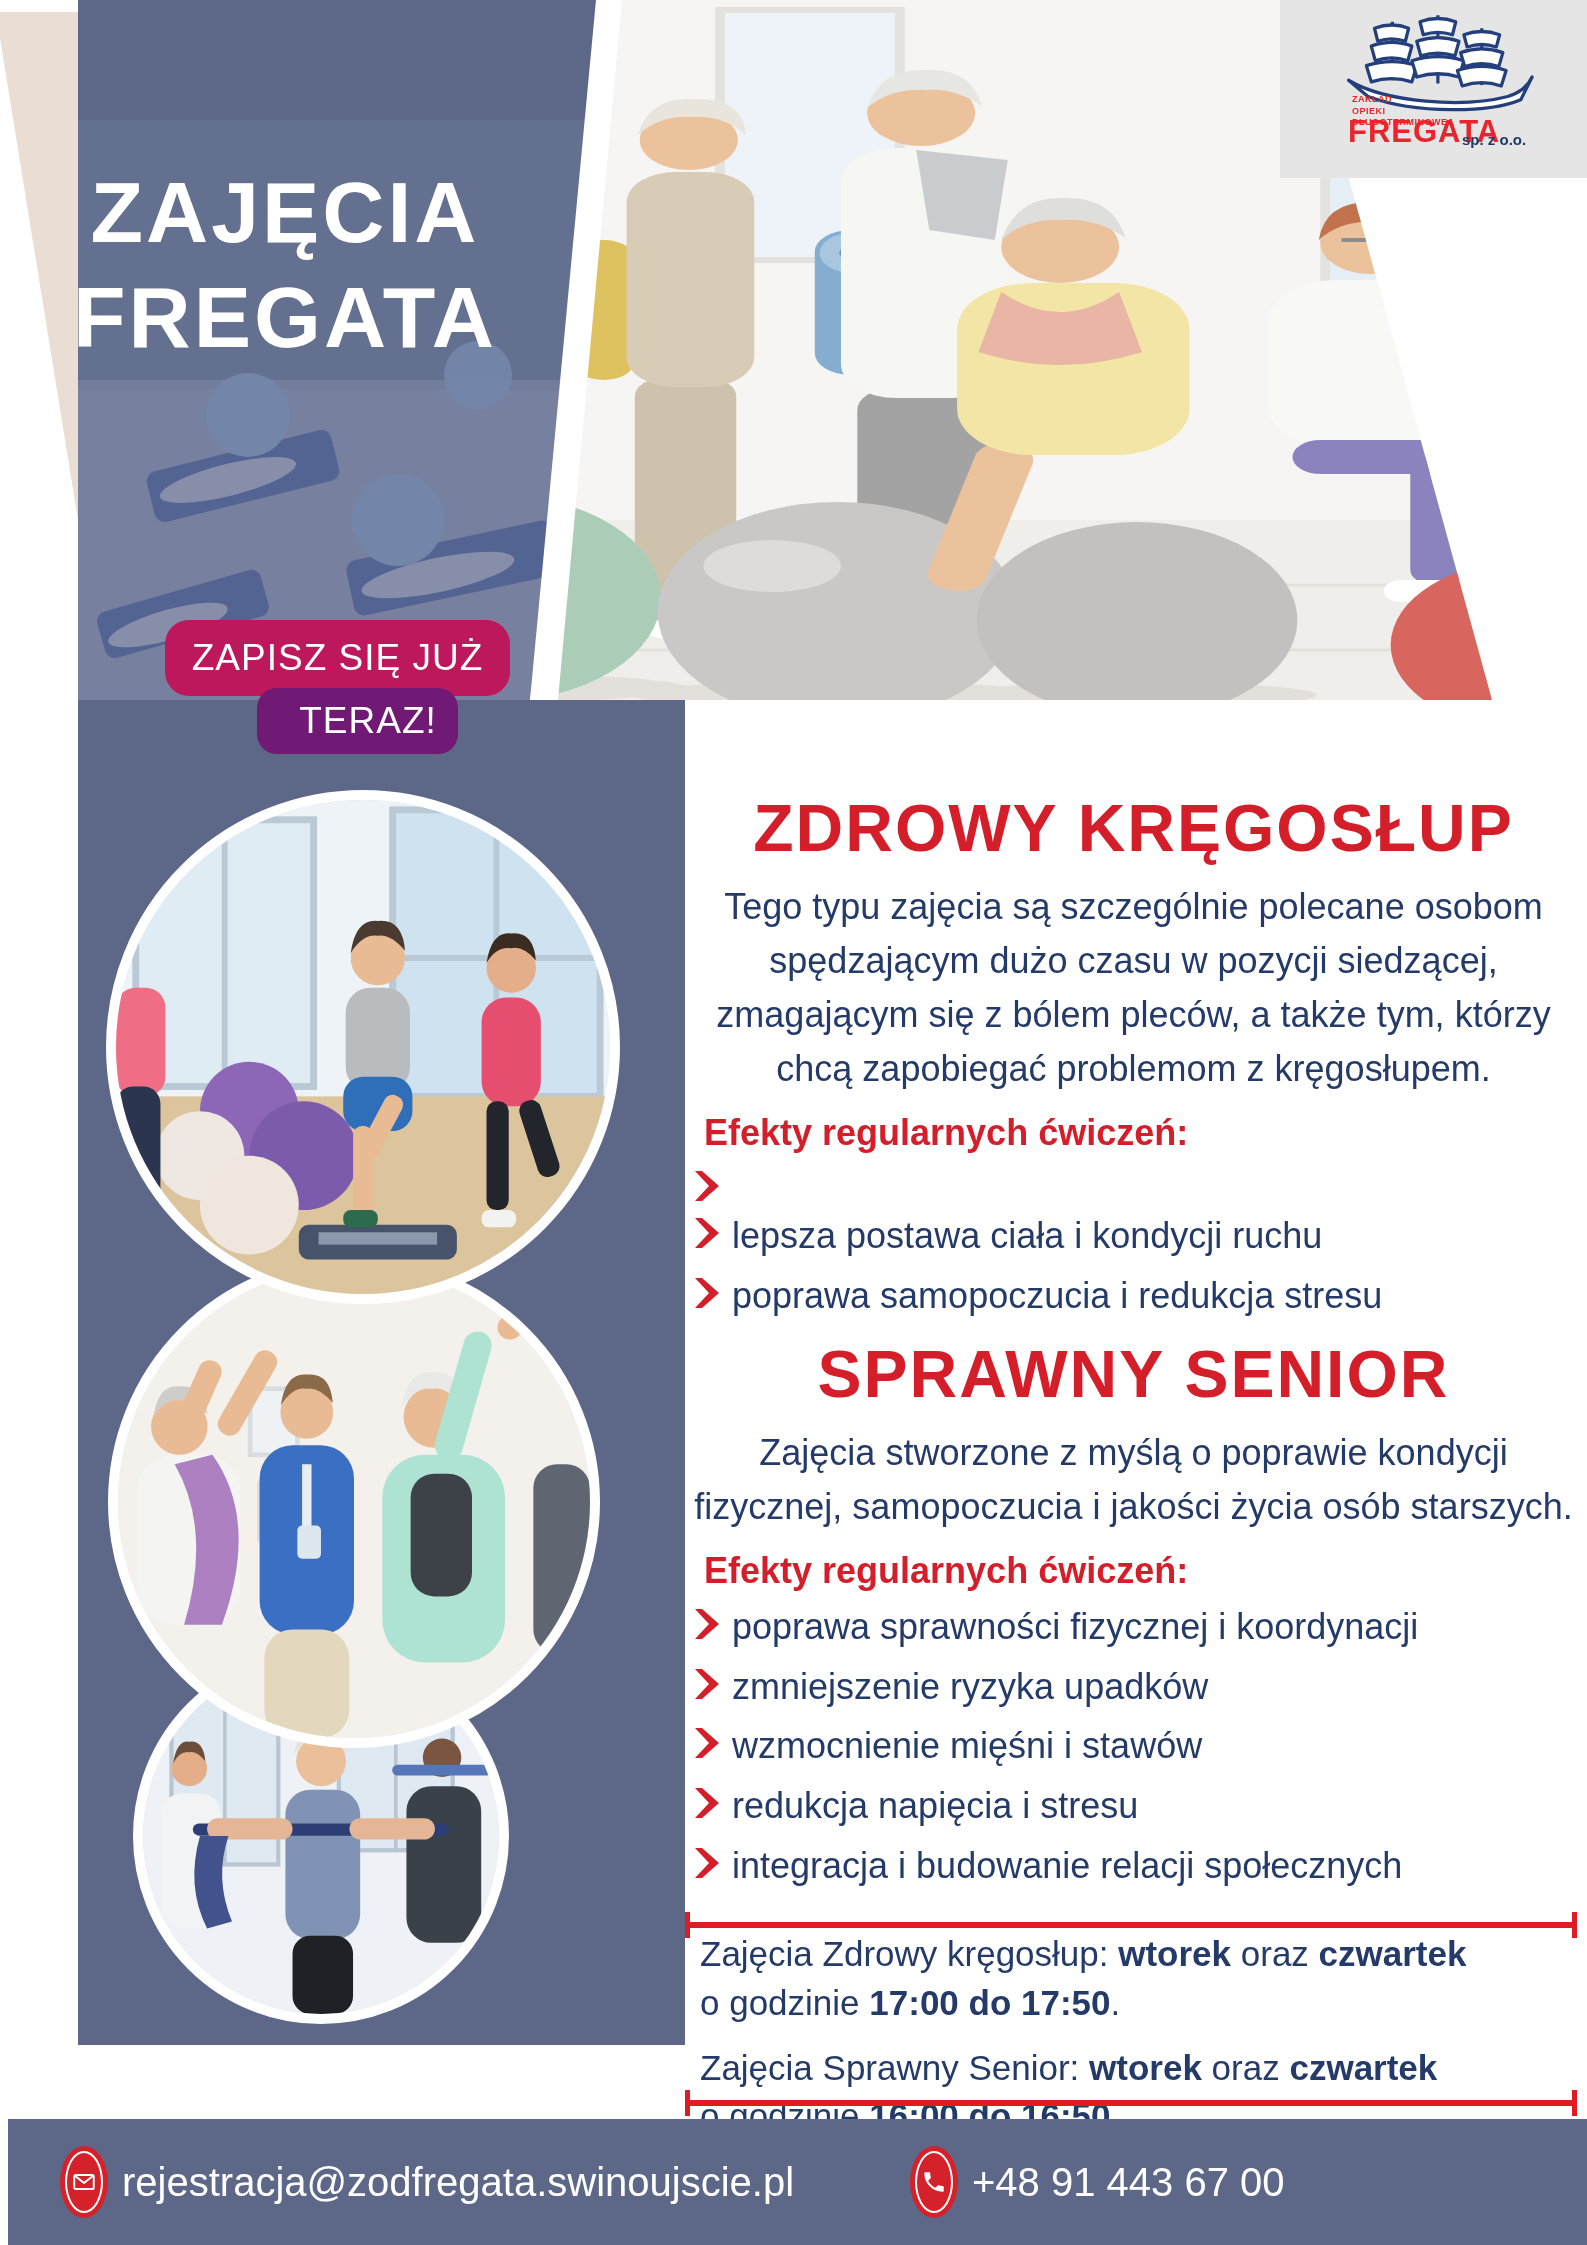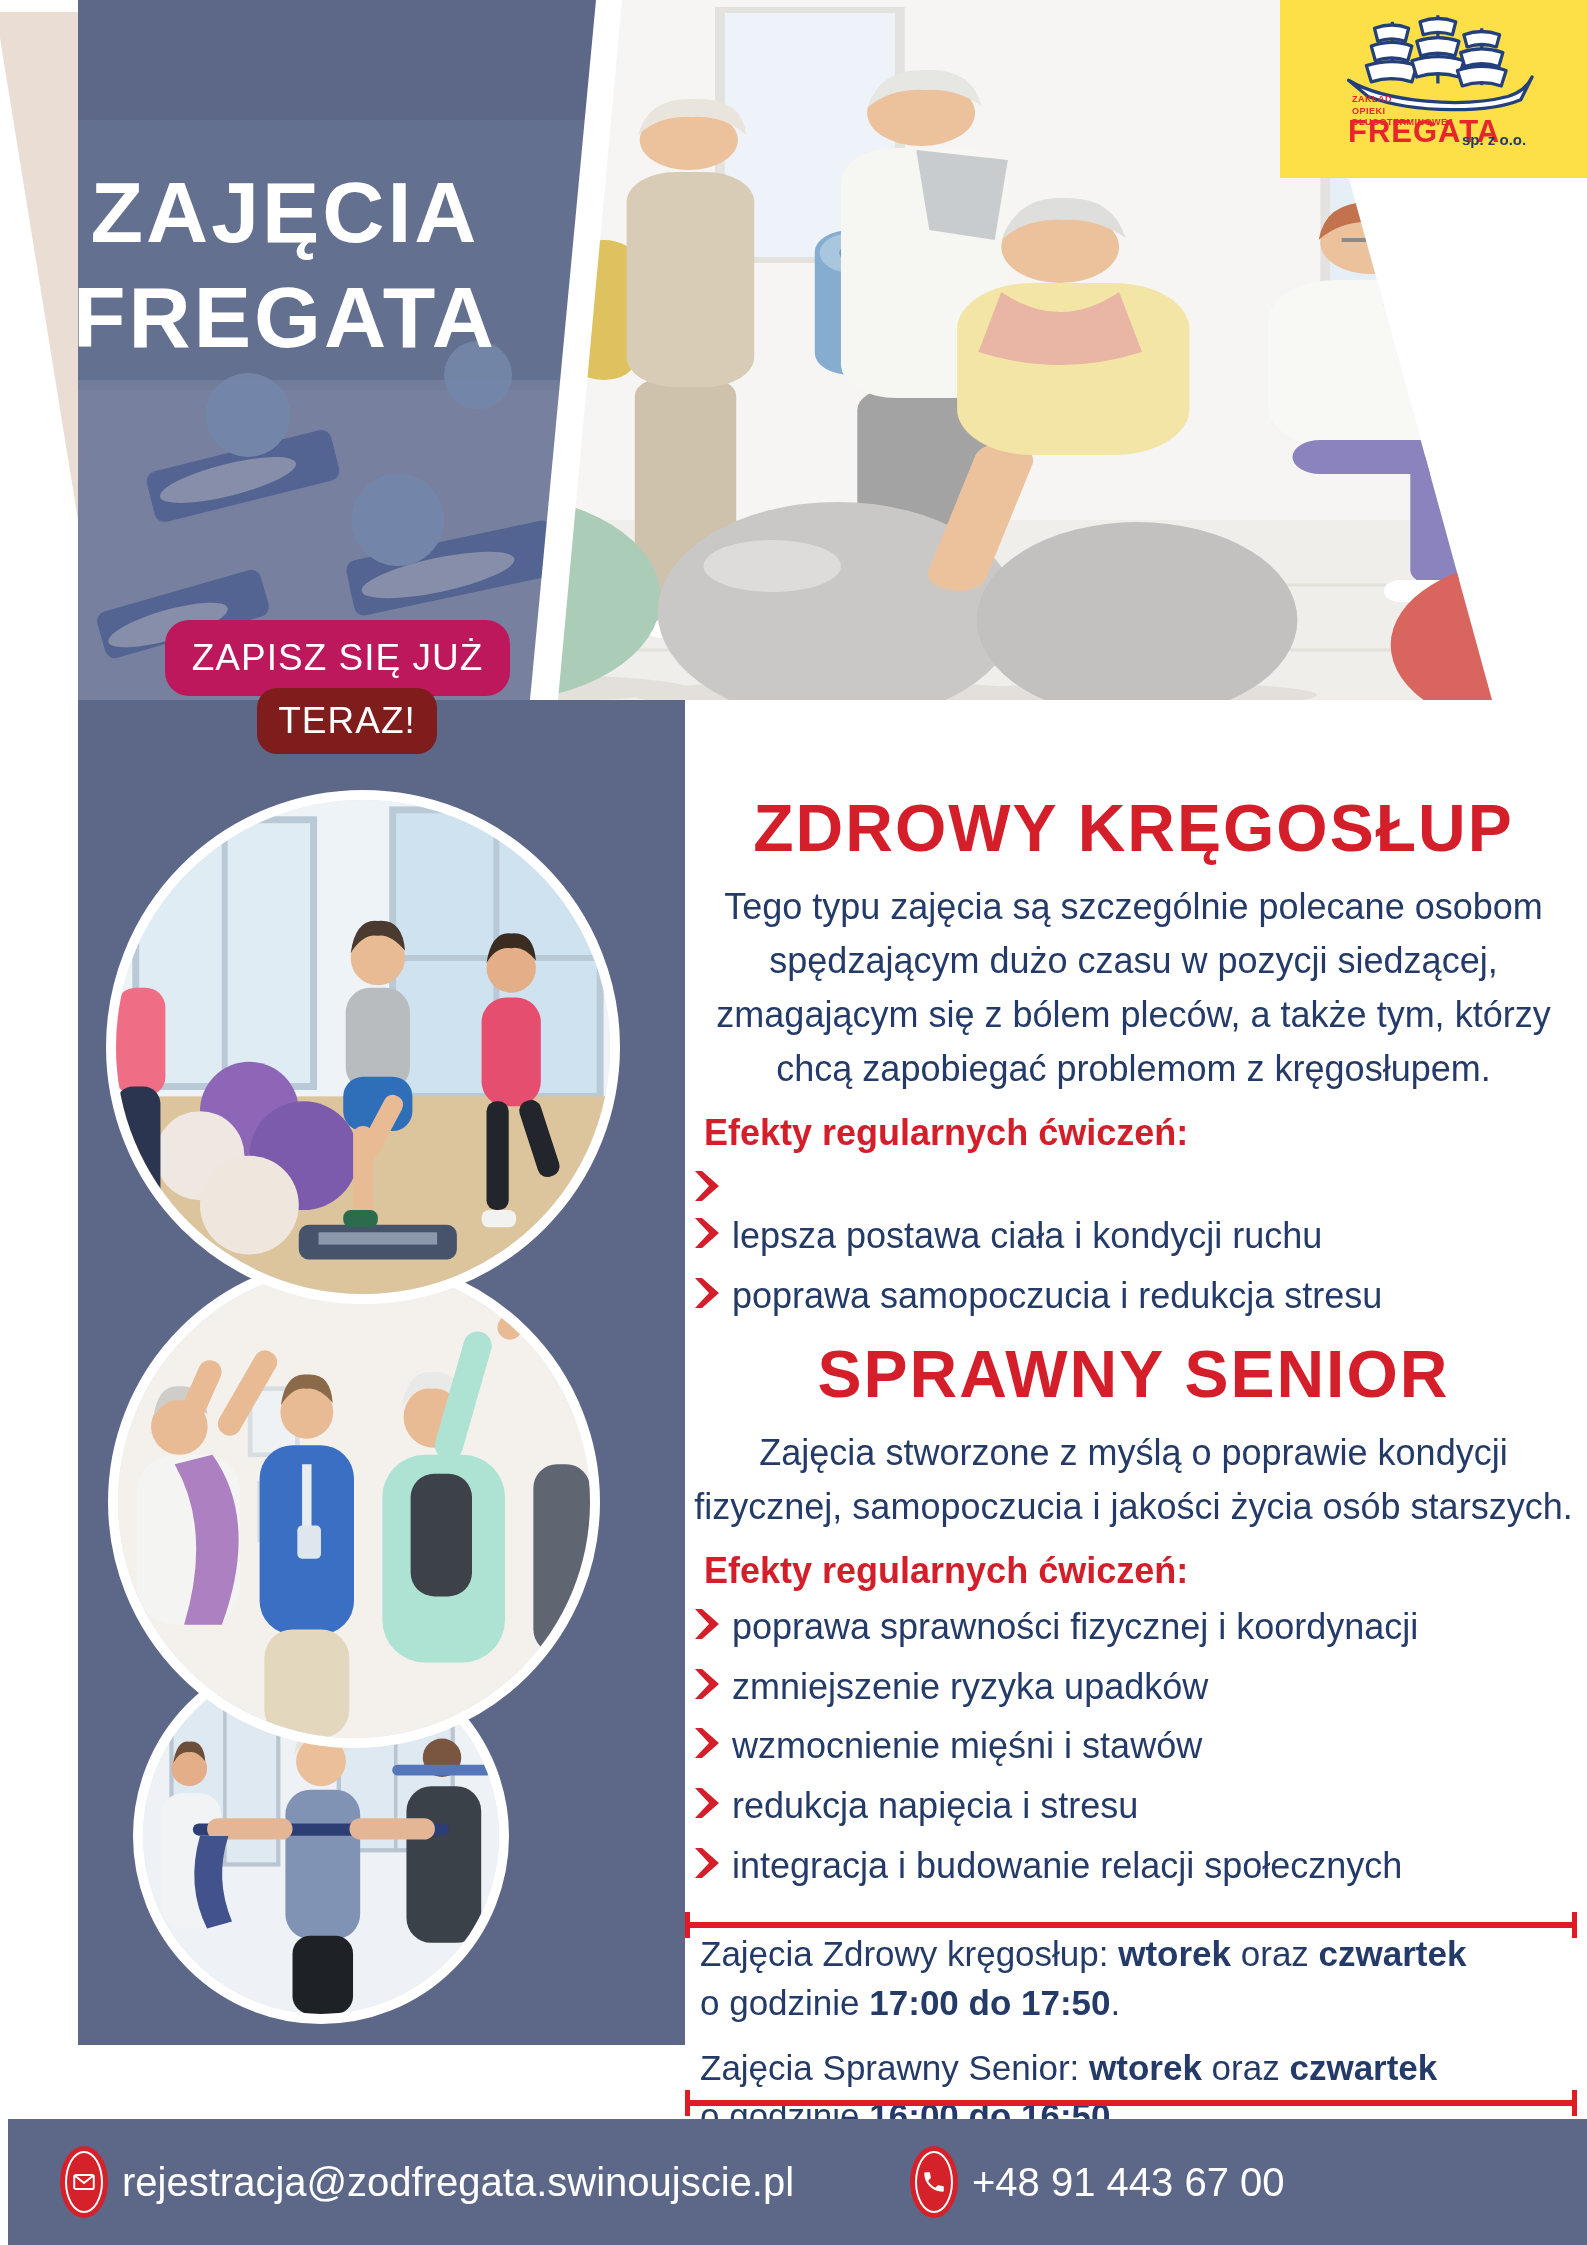--- a/index.html
+++ b/index.html
@@ -26,38 +26,38 @@
   
   .white-stripe{left:0;top:0;width:1587px;height:700px;z-index:3;background:#ffffff;
     clip-path:polygon(596px 0,622px 0,558px 700px,530px 700px);}
 
   
   .hero-photo{left:0;top:0;width:1587px;height:700px;z-index:2;
     clip-path:polygon(620px 0,1300px 0,1492px 700px,556px 700px);}
   .hero-photo svg{width:100%;height:100%;display:block;}
 
   
-  .logo-box{left:1280px;top:0;width:307px;height:178px;background:#fde047;z-index:4;}
+  .logo-box{left:1280px;top:0;width:307px;height:178px;background:#e5e5e5;z-index:4;}
   .logo-org{position:absolute;left:72px;top:94px;font-size:9px;font-weight:bold;color:#e8252c;
     line-height:1.3;letter-spacing:.5px;}
   .logo-name{position:absolute;left:68px;top:114px;font-size:31px;font-weight:bold;color:#e8252c;letter-spacing:1px;}
   .logo-suffix{position:absolute;left:182px;top:131px;font-size:15px;font-weight:bold;color:#233a68;}
 
   
   .hero-title{left:50px;top:160px;width:470px;text-align:center;color:#ffffff;z-index:2;
     font-weight:bold;letter-spacing:3px;line-height:1.22;}
   .hero-title .t1{font-size:86px;}
   .hero-title .t2{font-size:86px;}
 
   
   .badge{z-index:6;cursor:pointer;}
   .badge-line1{left:165px;top:620px;width:345px;height:76px;background:#be185d;border-radius:24px;
     display:flex;align-items:center;justify-content:center;color:#fff;font-size:37px;letter-spacing:1px;}
-  .badge-line2{left:257px;top:688px;width:180px;height:66px;background:#7f1d1d;border-radius:20px;
-    display:flex;align-items:center;justify-content:center;color:#fff;font-size:37px;letter-spacing:1px;}
+  .badge-line2{left:257px;top:688px;width:180px;height:66px;background:#701a75;border-radius:20px;
+    display:flex;align-items:center;justify-content:center;color:#fff;font-size:37px;letter-spacing:1px;padding-left:21px;}
 
   
   .circle{border-radius:50%;border:10px solid #ffffff;overflow:hidden;box-sizing:border-box;background:#dfe6ec;}
   .circle svg{width:100%;height:100%;display:block;}
   .c1{left:106px;top:790px;width:514px;height:514px;z-index:7;}
   .c2{left:108px;top:1256px;width:492px;height:492px;z-index:6;}
   .c3{left:133px;top:1648px;width:376px;height:376px;z-index:5;}
 
   
   .content{left:690px;top:790px;width:887px;color:#243a68;z-index:2;}

